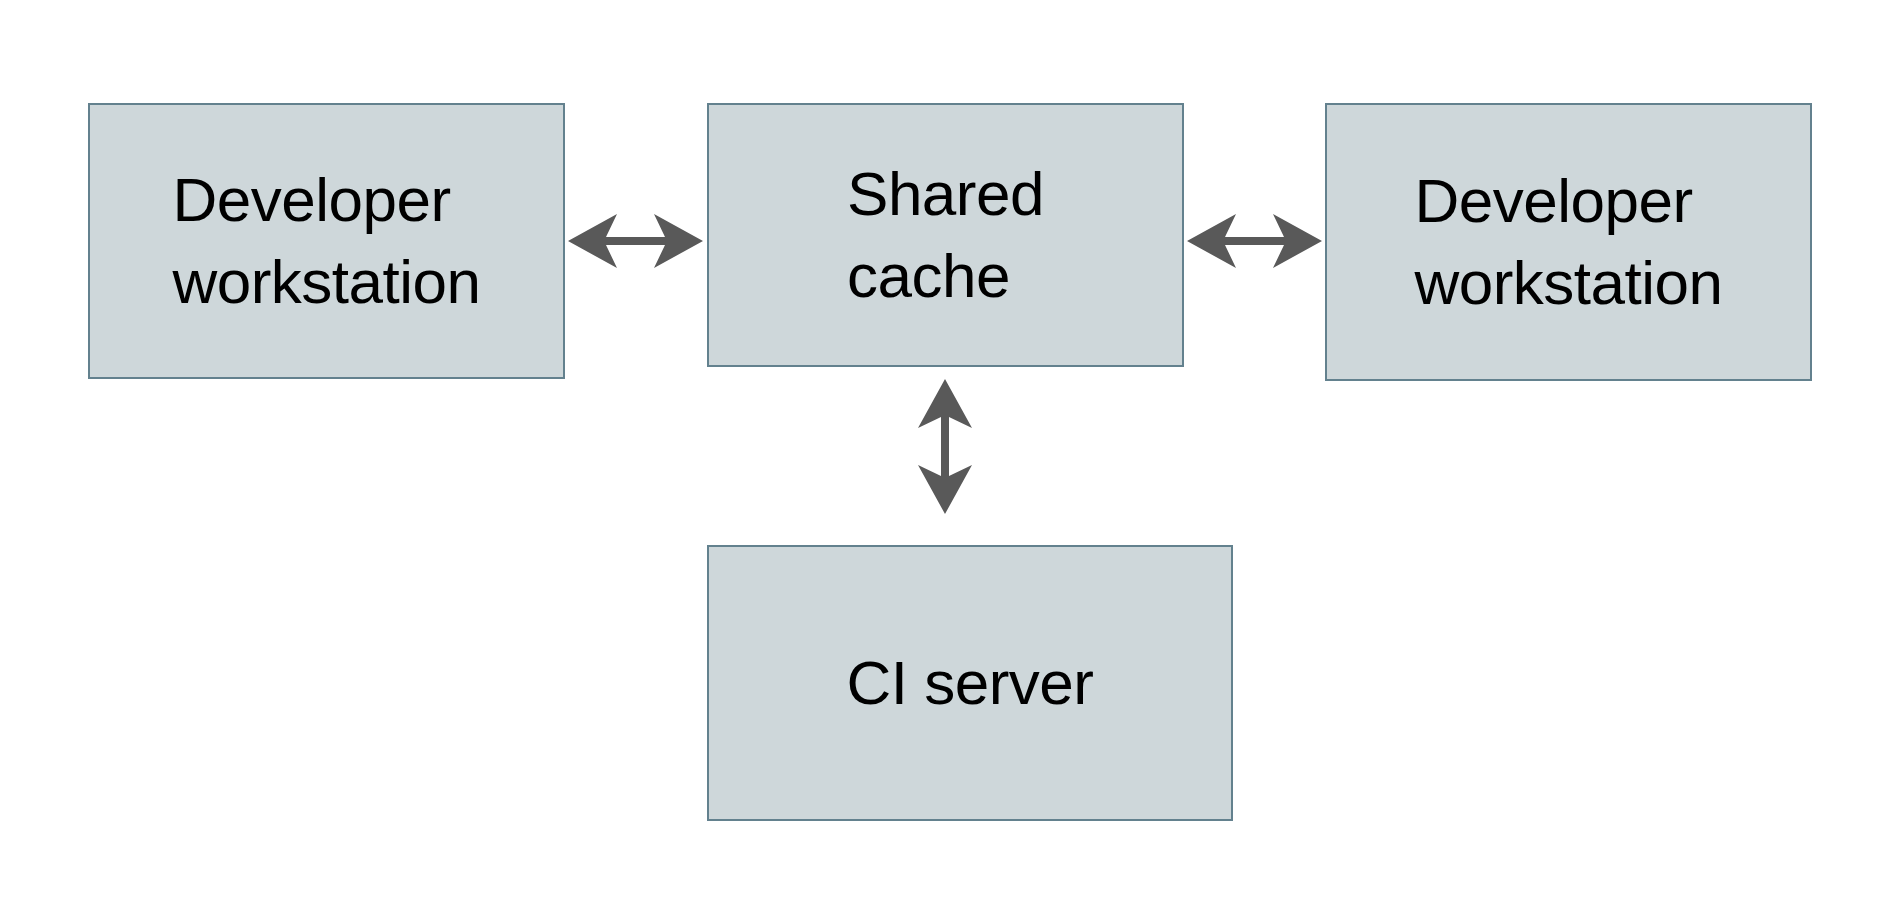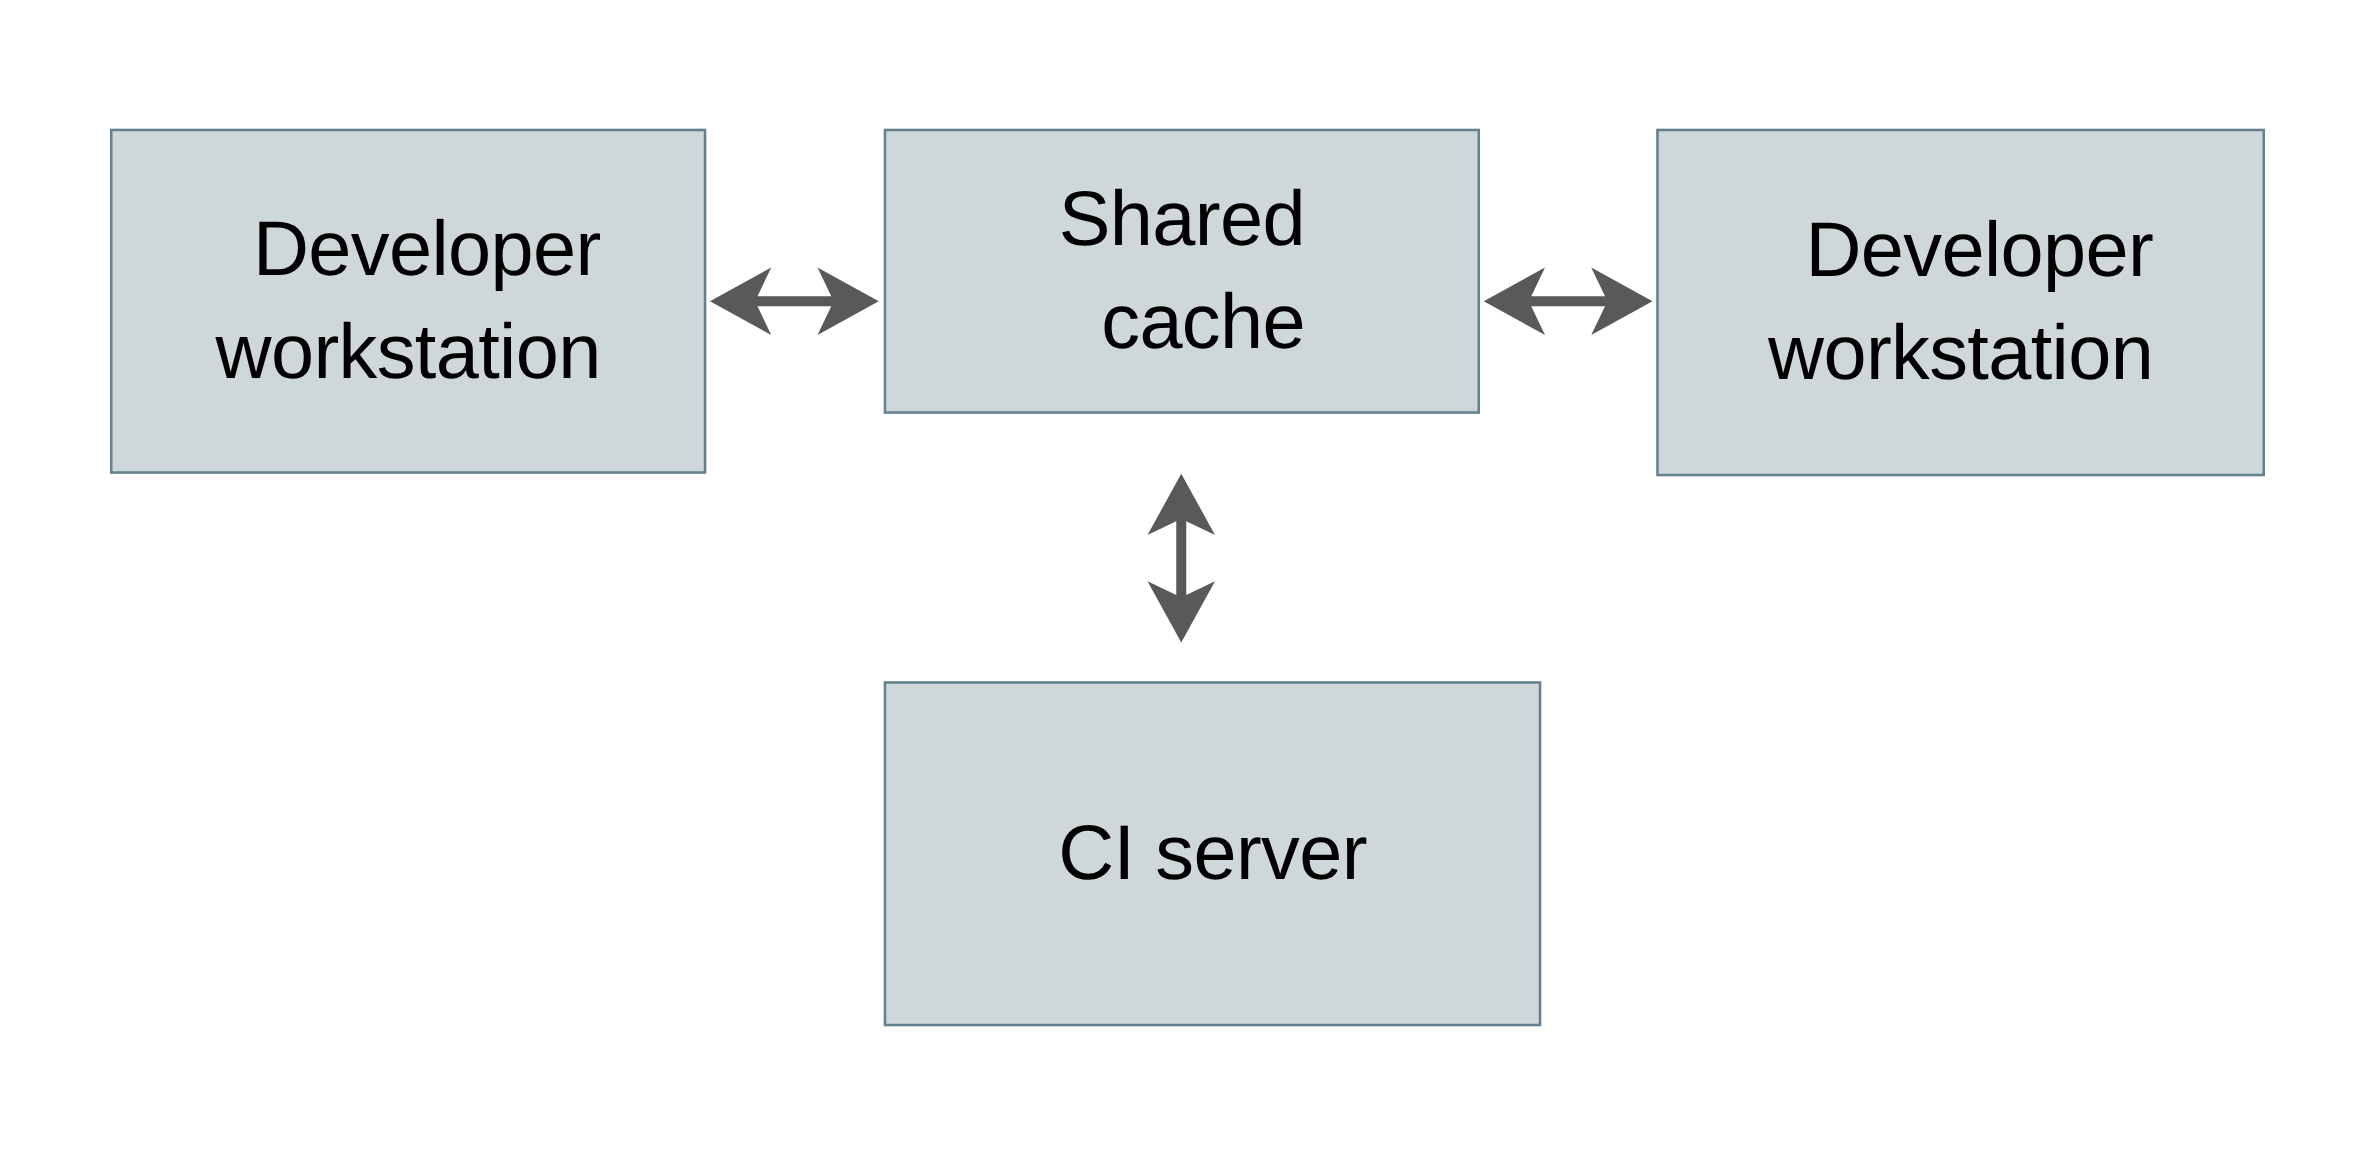--- a/index.html
+++ b/index.html
@@ -19,36 +19,36 @@
     overflow: hidden;
   }
   .node {
     position: absolute;
     box-sizing: border-box;
     background: #ced7da;
     border: 2px solid #63818e;
     display: flex;
     align-items: center;
     justify-content: center;
-    text-align: right;
+    text-align: left;
   }
   .node-label {
     font-family: "Liberation Sans", sans-serif;
     font-size: 62px;
     line-height: 1.32;
     color: #000000;
     letter-spacing: -0.5px;
     white-space: pre-line;
     font-weight: 400;
   }
   .node-label.wide {
     white-space: nowrap;
   }
   #node-dev-left  { left: 88px;   top: 103px; width: 477px; height: 276px; }
-  #node-cache     { left: 707px;  top: 103px; width: 477px; height: 228px; }
+  #node-cache     { left: 707px;  top: 103px; width: 477px; height: 264px; }
   #node-dev-right { left: 1325px; top: 103px; width: 487px; height: 278px; }
   #node-ci        { left: 707px;  top: 545px; width: 526px; height: 276px; }
 
   .edge-layer {
     position: absolute;
     left: 0;
     top: 0;
     width: 1900px;
     height: 922px;
     pointer-events: none;

